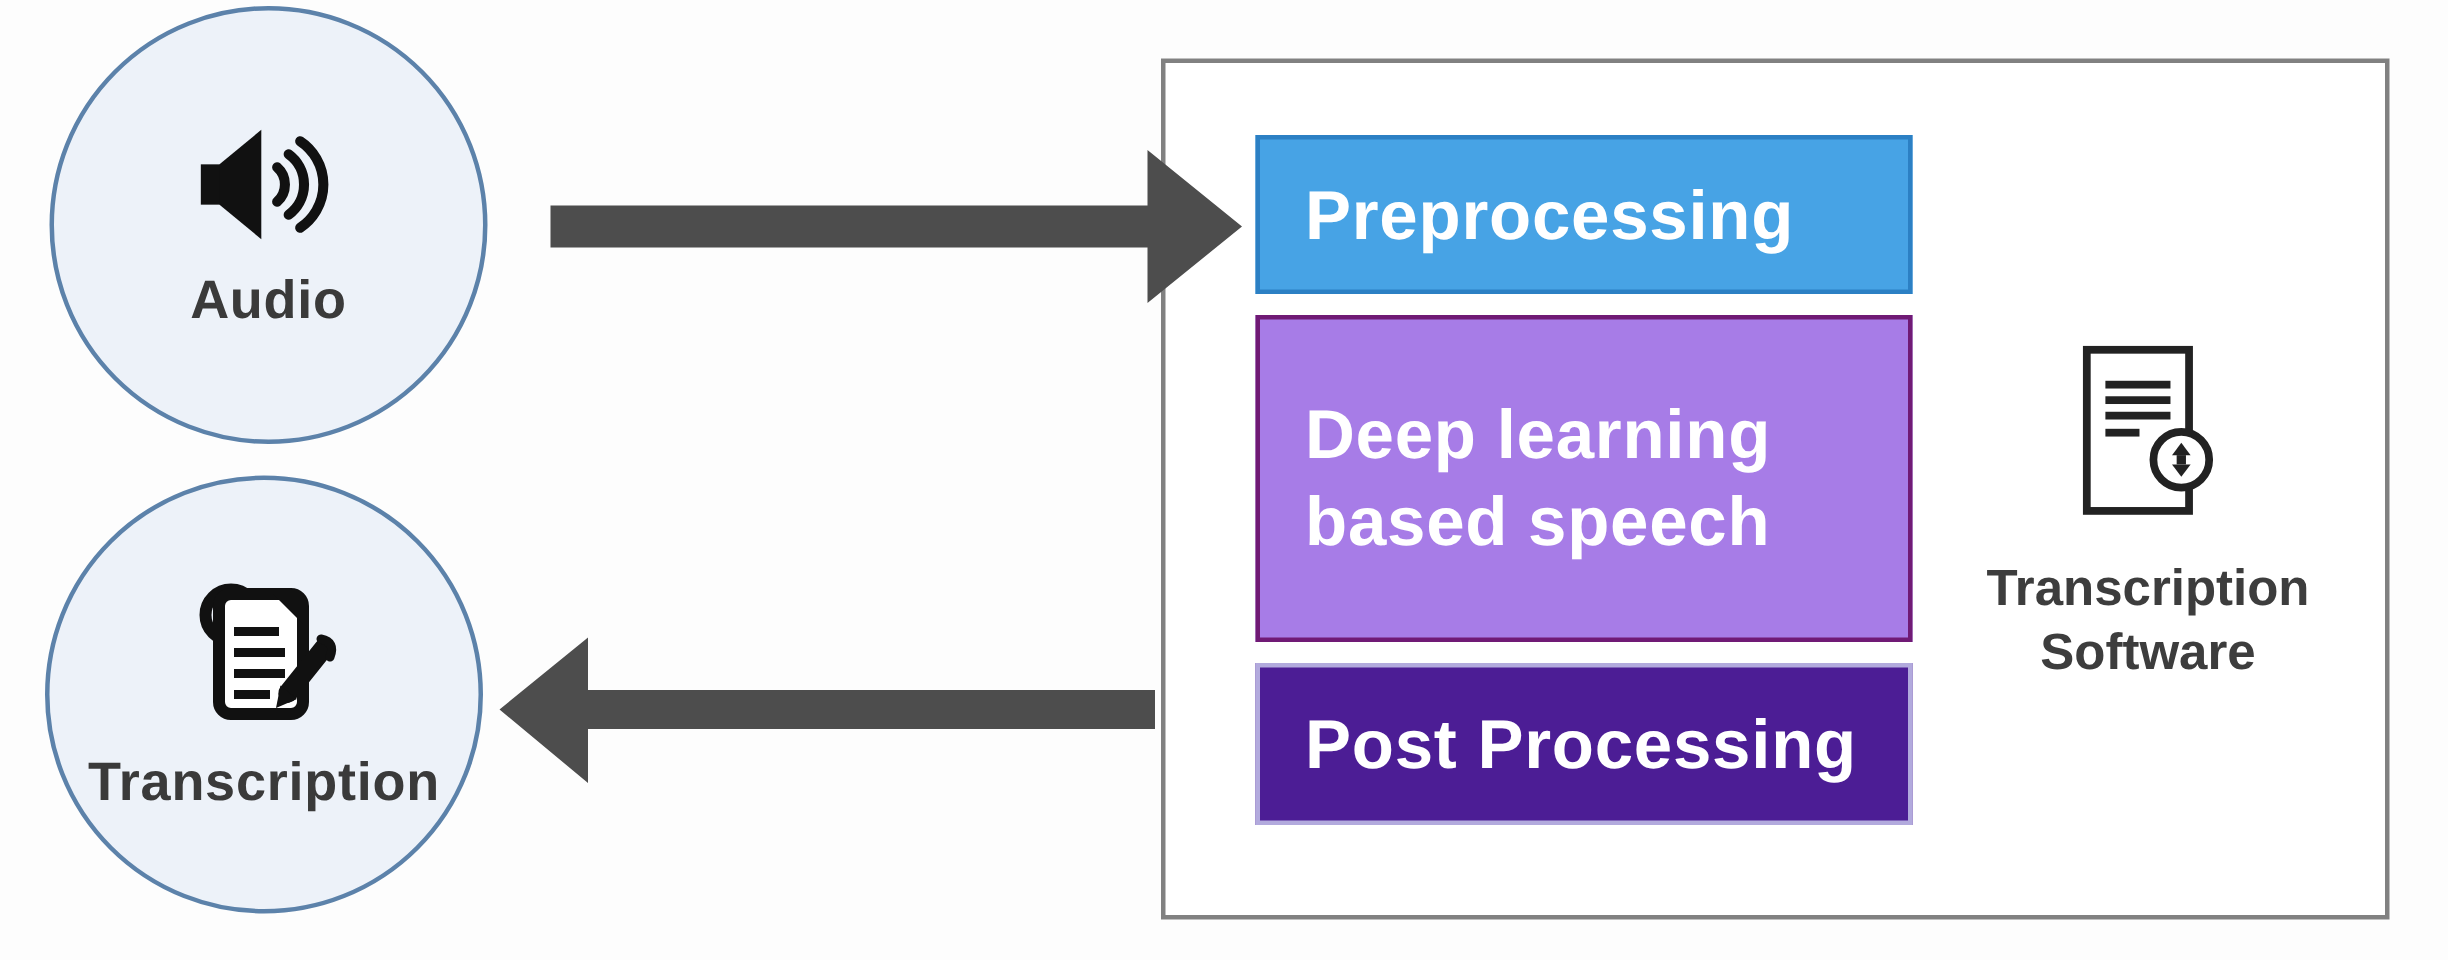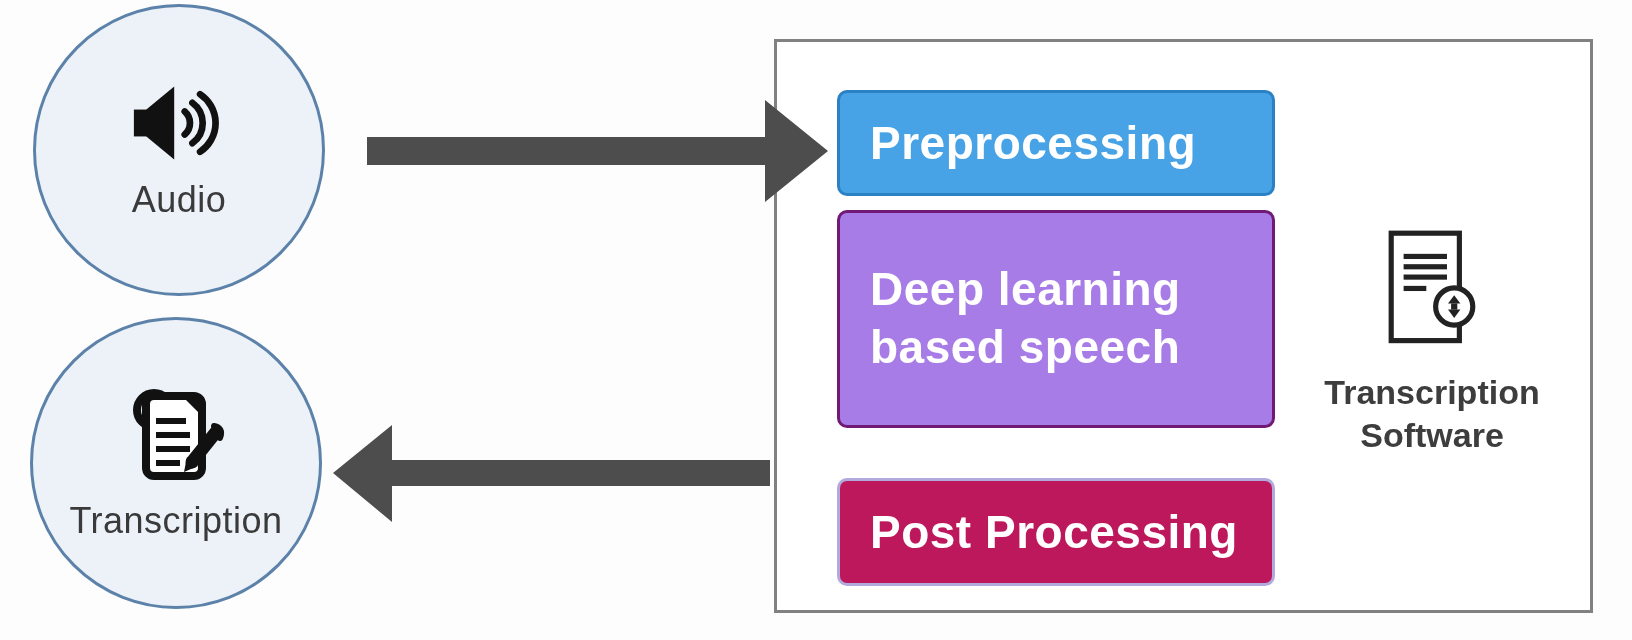--- a/index.html
+++ b/index.html
@@ -28,21 +28,21 @@
     flex-direction: column;
     align-items: center;
     justify-content: center;
     gap: 12px;
     z-index: 2;
   }
   .node-audio { left: 33px; top: 4px; }
   .node-transcription { left: 30px; top: 317px; }
   .node-label {
     font-size: 36px;
-    font-weight: 400;
+    font-weight: 700;
     color: #3a3a3a;
     letter-spacing: 0.5px;
   }
 
   
   .arrow-layer {
     position: absolute;
     left: 0; top: 0;
     width: 1632px;
     height: 640px;
@@ -58,21 +58,21 @@
     width: 813px;
     height: 568px;
     background: #ffffff;
     border: 3px solid #818181;
     z-index: 1;
   }
   .step {
     position: absolute;
     left: 60px;
     width: 372px;
-    border-radius: 10px;
+    border-radius: 0;
     color: #ffffff;
     font-weight: 700;
     font-size: 46px;
     display: flex;
     flex-direction: column;
     justify-content: center;
     padding: 0 30px;
     letter-spacing: 0.5px;
   }
   .step-pre {
@@ -84,23 +84,22 @@
   .step-dl {
     top: 168px;
     height: 212px;
     background: #a77ce7;
     border: 3px solid #701a75;
     line-height: 1.26;
   }
   .step-post {
     top: 400px;
     height: 102px;
-    background: #be185d;
+    background: #4c1d95;
     border: 3px solid #b2aadd;
-    margin-top: 36px;
   }
 
   .software-icon-group {
     position: absolute;
     left: 505px;
     top: 185px;
     width: 300px;
     display: flex;
     flex-direction: column;
     align-items: center;

